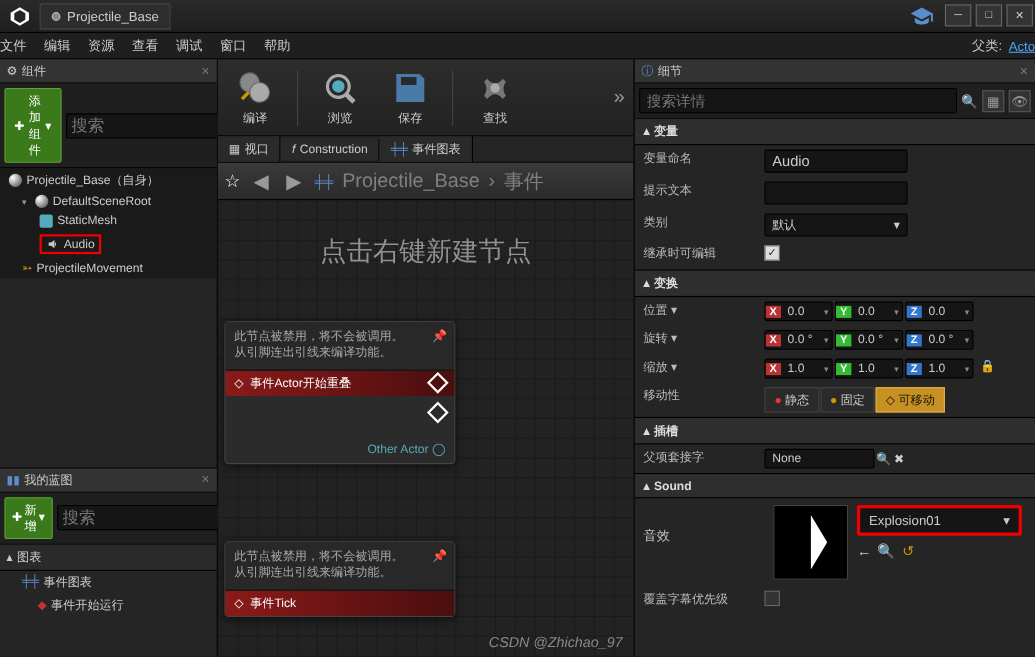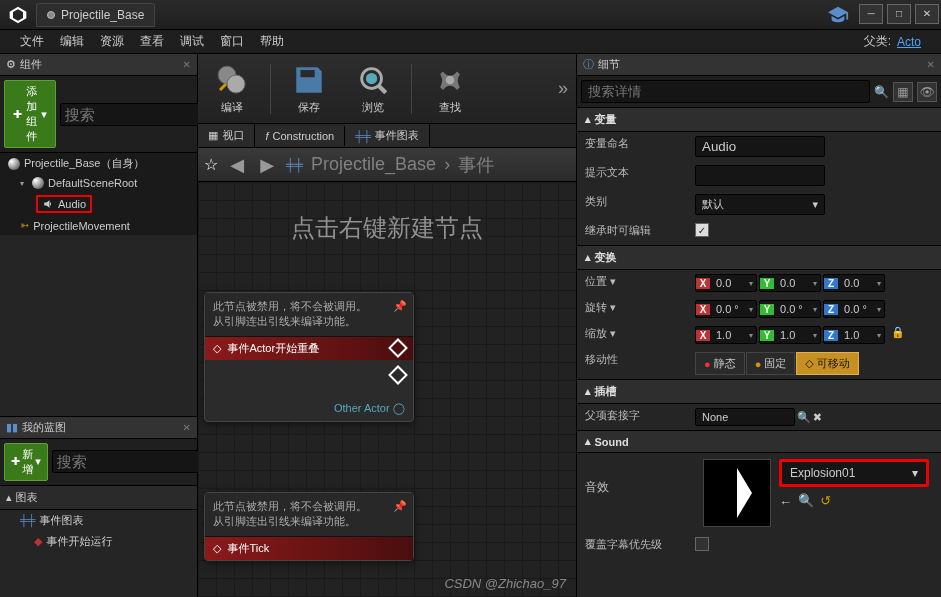--- a/index.html
+++ b/index.html
@@ -6,21 +6,21 @@
 body { background: #1a1a1a; color: #c0c0c0; font-size: 12px; width: 941px; height: 597px; overflow: hidden; position: relative; }
 
 .titlebar { height: 30px; background: linear-gradient(#2a2a2a, #1f1f1f); display: flex; align-items: center; border-bottom: 1px solid #000; }
 .ue-logo { width: 24px; height: 24px; margin: 0 6px; color: #fff; display: flex; align-items: center; justify-content: center; }
 .title-tab { background: #2d2d2d; border: 1px solid #444; border-radius: 3px 3px 0 0; padding: 4px 10px; display: flex; align-items: center; gap: 6px; color: #ccc; }
 .title-tab .dot { width: 8px; height: 8px; border-radius: 50%; background: #888; border: 1px solid #bbb; }
 .win-controls { margin-left: auto; display: flex; }
 .win-btn { width: 24px; height: 20px; border: 1px solid #666; background: #333; margin: 0 2px; display: flex; align-items: center; justify-content: center; color: #ccc; font-size: 10px; }
 .graduation { width: 22px; height: 22px; margin-right: 8px; }
 
-.menubar { height: 24px; background: #1f1f1f; display: flex; align-items: center; padding: 0 20px; gap: 16px; border-bottom: 1px solid #000; }
+.menubar { height: 24px; background: #1f1f1f; display: flex; align-items: center; padding: 0 0; gap: 16px; border-bottom: 1px solid #000; }
 .menubar span { color: #ccc; cursor: default; }
 .parent-class { margin-left: auto; display: flex; align-items: center; gap: 6px; color: #aaa; }
 .parent-class a { color: #4aa6ff; text-decoration: underline; }
 
 .body-row { display: flex; height: calc(100% - 54px); }
 
 .left-col { width: 198px; display: flex; flex-direction: column; background: #252525; border-right: 1px solid #000; }
 .panel-tab { height: 22px; background: #333; border-bottom: 1px solid #000; display: flex; align-items: center; padding: 0 6px; gap: 4px; color: #ccc; font-size: 11px; }
 .panel-tab .x { margin-left: auto; color: #777; font-size: 10px; }
 
@@ -178,20 +178,24 @@
     <div class="tree">
       <div class="tree-item">
         <span class="sphere"></span>
         <span>Projectile_Base（自身）</span>
       </div>
       <div class="tree-item indent1">
         <span class="tri">▾</span>
         <span class="sphere"></span>
         <span>DefaultSceneRoot</span>
       </div>
+      <div class="tree-item indent2">
+        <span class="mesh-ico"></span>
+        <span>StaticMesh</span>
+      </div>
       <div class="tree-item indent2 sel">
         <span class="audio-box">
           <svg class="speaker" viewBox="0 0 16 16">
                 <path fill="#ccc" d="M3 6v4h3l4 3V3L6 6H3zm9 2c0-1-.5-2-1.3-2.6v5.2C11.5 10 12 9 12 8z"></path>
               </svg>
           <span>Audio</span>
         </span>
       </div>
       <div class="tree-item indent1">
         <span class="arrow-ico">➳</span>
@@ -244,34 +248,34 @@
               <circle cx="22" cy="22" r="9" fill="#aaa" stroke="#666"></circle>
               <path d="M6 28 L12 22" stroke="#c90" stroke-width="3"></path>
             </svg>
           </div>
       <span>编译</span>
     </div>
     <div class="tool-divider"></div>
     <div class="tool-btn">
       <div class="ico">
             <svg width="34" height="34" viewBox="0 0 24 24">
-              <path fill="#4a7aa8" d="M3 3h15l3 3v15H3V3zm3 2v5h10V5H6zm2 10h8v4H8v-4z"></path>
-            </svg>
-          </div>
-      <span>保存</span>
-    </div>
-    <div class="tool-btn">
-      <div class="ico">
-            <svg width="34" height="34" viewBox="0 0 24 24">
               <circle cx="11" cy="11" r="7" fill="none" stroke="#aaa" stroke-width="2"></circle>
               <circle cx="11" cy="11" r="4" fill="#5ab"></circle>
               <path d="M16 16l5 5" stroke="#aaa" stroke-width="3"></path>
             </svg>
           </div>
       <span>浏览</span>
+    </div>
+    <div class="tool-btn">
+      <div class="ico">
+            <svg width="34" height="34" viewBox="0 0 24 24">
+              <path fill="#4a7aa8" d="M3 3h15l3 3v15H3V3zm3 2v5h10V5H6zm2 10h8v4H8v-4z"></path>
+            </svg>
+          </div>
+      <span>保存</span>
     </div>
     <div class="tool-divider"></div>
     <div class="tool-btn">
       <div class="ico">
             <svg width="34" height="34" viewBox="0 0 24 24">
               <path fill="#777" d="M7 6c3 4 7 4 10 0l2 2c-2 3-2 6 0 9l-2 2c-3-4-7-4-10 0l-2-2c2-3 2-6 0-9l2-2z"></path>
               <circle cx="12" cy="12" r="3" fill="#aaa"></circle>
             </svg>
           </div>
       <span>查找</span>

